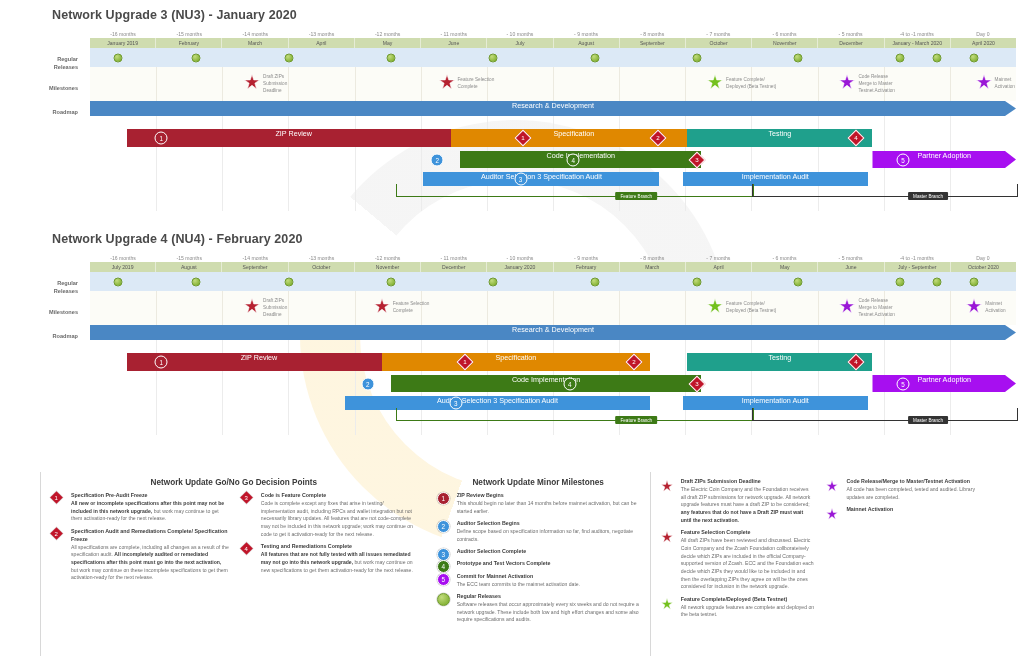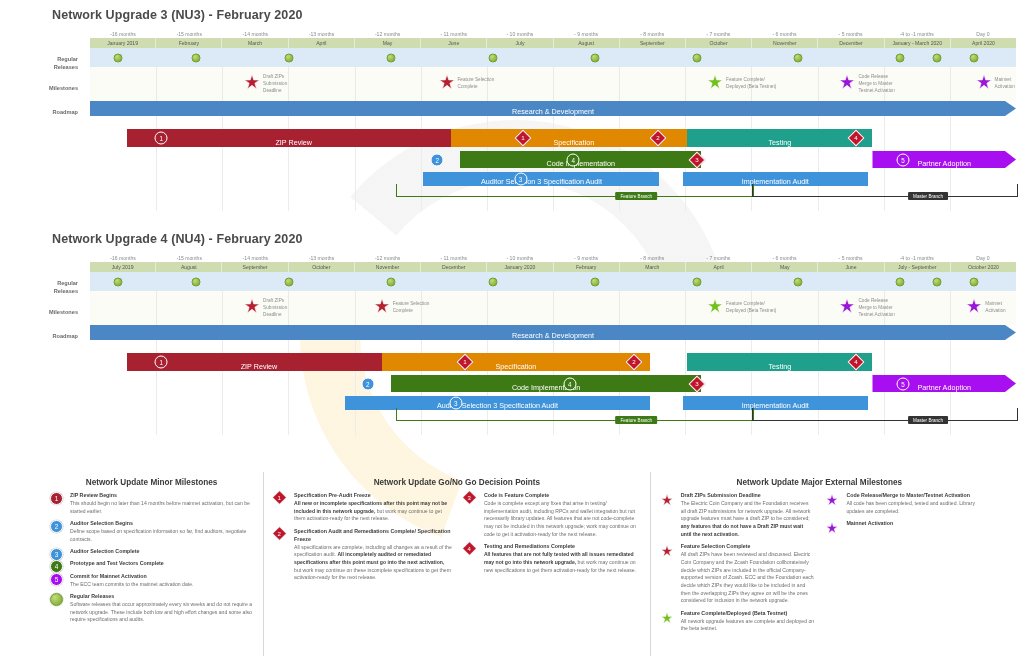--- a/index.html
+++ b/index.html
@@ -51,21 +51,21 @@
     border:.7px solid #6f9a2c;
   }
   .ms-band{position:relative;height:34px;background:#fcfcf7;}
   .gridcol{position:absolute;top:0;bottom:0;border-left:1px solid #eceae0;}
   .star{position:absolute;top:50%;transform:translate(-50%,-50%);}
   .ms-text{
     position:absolute;top:50%;transform:translateY(-50%);
     font-size:4.7px;color:#8c8c8c;line-height:1.45;white-space:pre-line;
   }
   .rm-band{position:relative;}
-  .bar{position:absolute;display:flex;align-items:flex-end;justify-content:center;
+  .bar{position:absolute;display:flex;align-items:flex-start;justify-content:center;
        color:#fff;font-size:7.2px;}
   .bar span{position:relative;z-index:3;}
   .numcircle{
     position:absolute;top:50%;transform:translate(-50%,-50%);
     width:11px;height:11px;border-radius:50%;border:1px solid #fff;
     color:#fff;font-size:6.3px;display:flex;align-items:center;justify-content:center;
     z-index:6;
   }
   .diamond{
     position:absolute;top:50%;transform:translate(-50%,-50%) rotate(45deg);
@@ -104,21 +104,21 @@
           box-shadow:0 0 0 .6px rgba(0,0,0,.12);}
   .mk-dia i{transform:rotate(-45deg);font-style:normal;color:#fff;font-size:6px;}
 </style>
 </head>
 <body>
 
 <div class="watermark"></div>
 
 <div id="root">
     <div class="chart" style="position:absolute;left:0;top:8px;width:1024px;">
-      <div class="chart-title" style="position:absolute;left:52px;top:0;">Network Upgrade 3 (NU3) - February 2020</div>
+      <div class="chart-title" style="position:absolute;left:52px;top:0;">Network Upgrade 3 (NU3) - January 2020</div>
       <div class="tl-wrap" style="top:22px;">
         <div class="months-row">
           <div>-16 months</div>
           <div>-15 months</div>
           <div>-14 months</div>
           <div>-13 months</div>
           <div>-12 months</div>
           <div>- 11 months</div>
           <div>- 10 months</div>
           <div>- 9 months</div>
@@ -418,65 +418,20 @@
         </div>
       </div>
       <div class="rowlabel" style="top:48px;white-space:pre-line;">Regular
 Releases</div>
       <div class="rowlabel" style="top:77px;">Milestones</div>
       <div class="rowlabel" style="top:101px;">Roadmap</div>
     </div>
   </div>
 
 <div class="legend">
-  <div class="lg-col c1">
-    <div class="lg-head">Network Update Minor Milestones</div>
-    <div id="minor-items">
-        <div class="lg-item">
-          <div class="marker">
-            <div class="mk-num" style="background:#a82131">1</div>
-          </div>
-          <div class="lg-title">ZIP Review Begins</div>
-          <div class="lg-body">This should begin no later than 14 months before mainnet activation, but can be started earlier.</div>
-        </div>
-        <div class="lg-item">
-          <div class="marker">
-            <div class="mk-num" style="background:#3e93db">2</div>
-          </div>
-          <div class="lg-title">Auditor Selection Begins</div>
-          <div class="lg-body">Define scope based on specification information so far, find auditors, negotiate contracts.</div>
-        </div>
-        <div class="lg-item">
-          <div class="marker">
-            <div class="mk-num" style="background:#3e93db">3</div>
-          </div>
-          <div class="lg-title">Auditor Selection Complete</div>
-        </div>
-        <div class="lg-item">
-          <div class="marker">
-            <div class="mk-num" style="background:#3d7a16">4</div>
-          </div>
-          <div class="lg-title">Prototype and Test Vectors Complete</div>
-        </div>
-        <div class="lg-item">
-          <div class="marker">
-            <div class="mk-num" style="background:#a70ff0">5</div>
-          </div>
-          <div class="lg-title">Commit for Mainnet Activation</div>
-          <div class="lg-body">The ECC team commits to the mainnet activation date.</div>
-        </div>
-        <div class="lg-item">
-          <div class="marker">
-            <div class="mk-num" style="background:radial-gradient(circle at 34% 30%,#c2dc7d,#8ab63c 70%);border:1px solid #6f9a2c;"></div>
-          </div>
-          <div class="lg-title">Regular Releases</div>
-          <div class="lg-body">Software releases that occur approximately every six weeks and do not require a network upgrade. These include both low and high effort changes and some also require specifications and audits.</div>
-        </div>
-      </div>
-  </div>
   <div class="lg-col c2">
     <div class="lg-head">Network Update Go/No Go Decision Points</div>
     <div class="lg-split">
       <div id="gonogo-left">
           <div class="lg-item">
             <div class="marker">
               <div class="mk-dia">
                 <i>1</i>
               </div>
             </div>
@@ -508,22 +463,66 @@
               <div class="mk-dia">
                 <i>4</i>
               </div>
             </div>
             <div class="lg-title">Testing and Remediations Complete</div>
             <div class="lg-body"><b>All features that are not fully tested with all issues remediated may not go into this network upgrade,</b> but work may continue on new specifications to get them activation-ready for the next release.</div>
           </div>
         </div>
     </div>
   </div>
+  <div class="lg-col c1">
+    <div class="lg-head">Network Update Minor Milestones</div>
+    <div id="minor-items">
+        <div class="lg-item">
+          <div class="marker">
+            <div class="mk-num" style="background:#a82131">1</div>
+          </div>
+          <div class="lg-title">ZIP Review Begins</div>
+          <div class="lg-body">This should begin no later than 14 months before mainnet activation, but can be started earlier.</div>
+        </div>
+        <div class="lg-item">
+          <div class="marker">
+            <div class="mk-num" style="background:#3e93db">2</div>
+          </div>
+          <div class="lg-title">Auditor Selection Begins</div>
+          <div class="lg-body">Define scope based on specification information so far, find auditors, negotiate contracts.</div>
+        </div>
+        <div class="lg-item">
+          <div class="marker">
+            <div class="mk-num" style="background:#3e93db">3</div>
+          </div>
+          <div class="lg-title">Auditor Selection Complete</div>
+        </div>
+        <div class="lg-item">
+          <div class="marker">
+            <div class="mk-num" style="background:#3d7a16">4</div>
+          </div>
+          <div class="lg-title">Prototype and Test Vectors Complete</div>
+        </div>
+        <div class="lg-item">
+          <div class="marker">
+            <div class="mk-num" style="background:#a70ff0">5</div>
+          </div>
+          <div class="lg-title">Commit for Mainnet Activation</div>
+          <div class="lg-body">The ECC team commits to the mainnet activation date.</div>
+        </div>
+        <div class="lg-item">
+          <div class="marker">
+            <div class="mk-num" style="background:radial-gradient(circle at 34% 30%,#c2dc7d,#8ab63c 70%);border:1px solid #6f9a2c;"></div>
+          </div>
+          <div class="lg-title">Regular Releases</div>
+          <div class="lg-body">Software releases that occur approximately every six weeks and do not require a network upgrade. These include both low and high effort changes and some also require specifications and audits.</div>
+        </div>
+      </div>
+  </div>
   <div class="lg-col c3">
-    <div class="lg-head">Network Update Major External Milestones</div>
     <div class="lg-split">
       <div id="ext-left">
           <div class="lg-item">
             <div class="marker"><svg width="12" height="12" viewBox="0 0 100 100">
                 <polygon points="50,3 61,37 97,37 68,58 79,93 50,71 21,93 32,58 3,37 39,37" fill="#b62231" stroke="#ffffff" stroke-width="4"></polygon>
               </svg></div>
             <div class="lg-title">Draft ZIPs Submission Deadline</div>
             <div class="lg-body">The Electric Coin Company and the Foundation receives all draft ZIP submissions for network upgrade. All network upgrade features must have a draft ZIP to be considered; <b>any features that do not have a Draft ZIP must wait until the next activation.</b></div>
           </div>
           <div class="lg-item">

